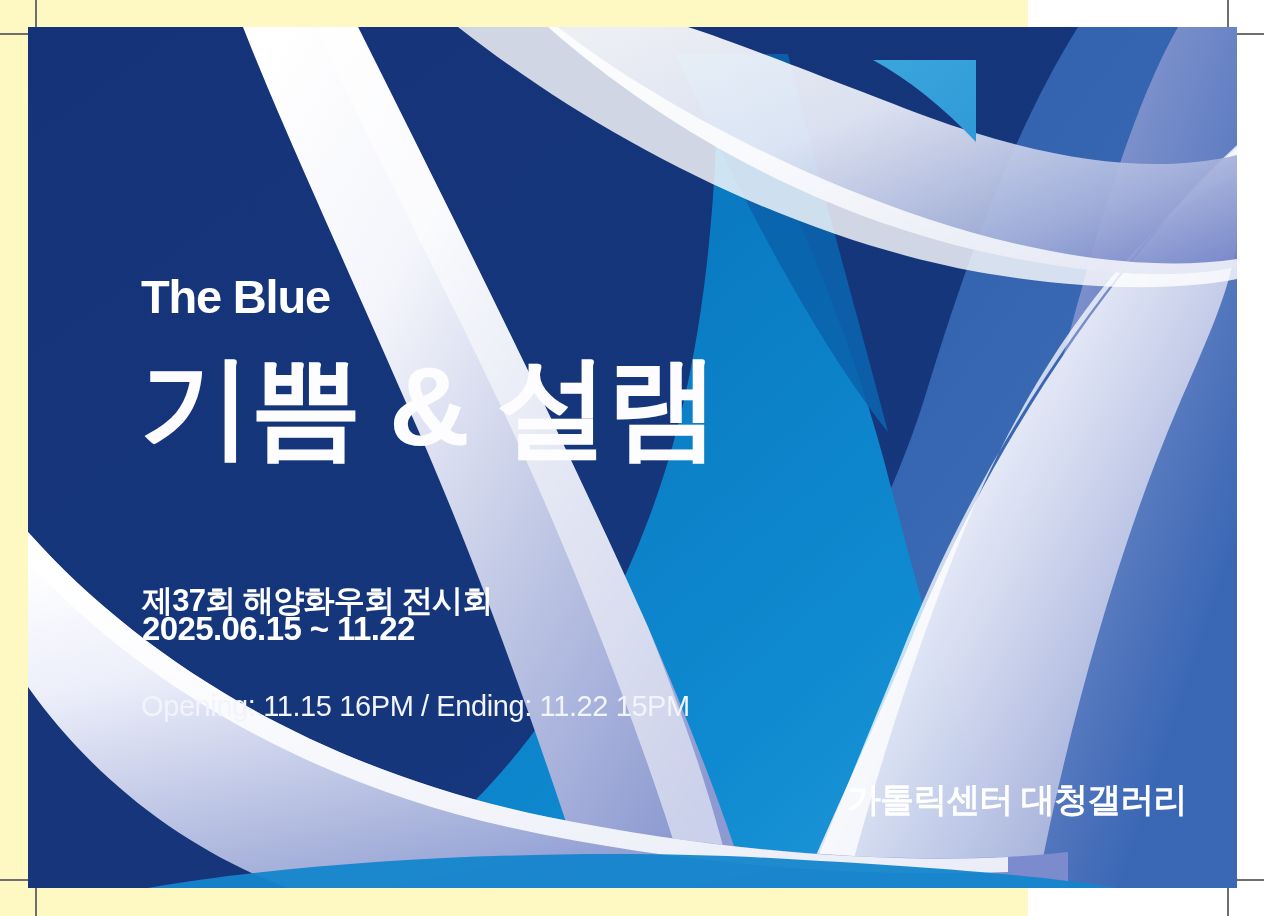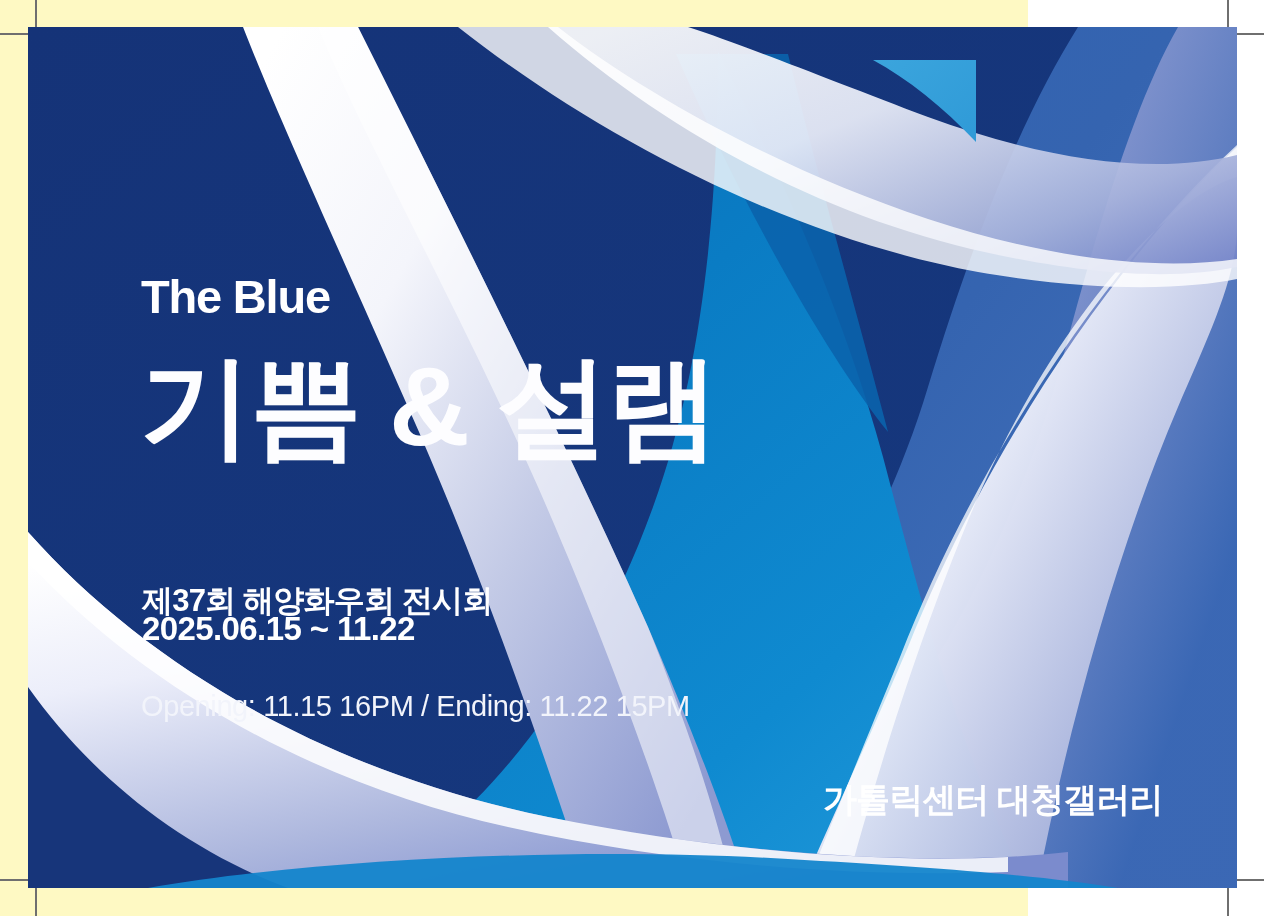--- a/index.html
+++ b/index.html
@@ -107,21 +107,21 @@
     font-size: 29px;
     font-weight: 400;
     letter-spacing: -0.4px;
     color: #f2f4fb;
     line-height: 1;
     white-space: nowrap;
     margin-top: 44px;
   }
   .venue {
     position: absolute;
-    left: 795px;
+    left: 819px;
     top: 755px;
     font-size: 34px;
     font-weight: 700;
     letter-spacing: -0.9px;
     color: #ffffff;
     line-height: 1;
     white-space: nowrap;
   }
 </style>
 </head>

